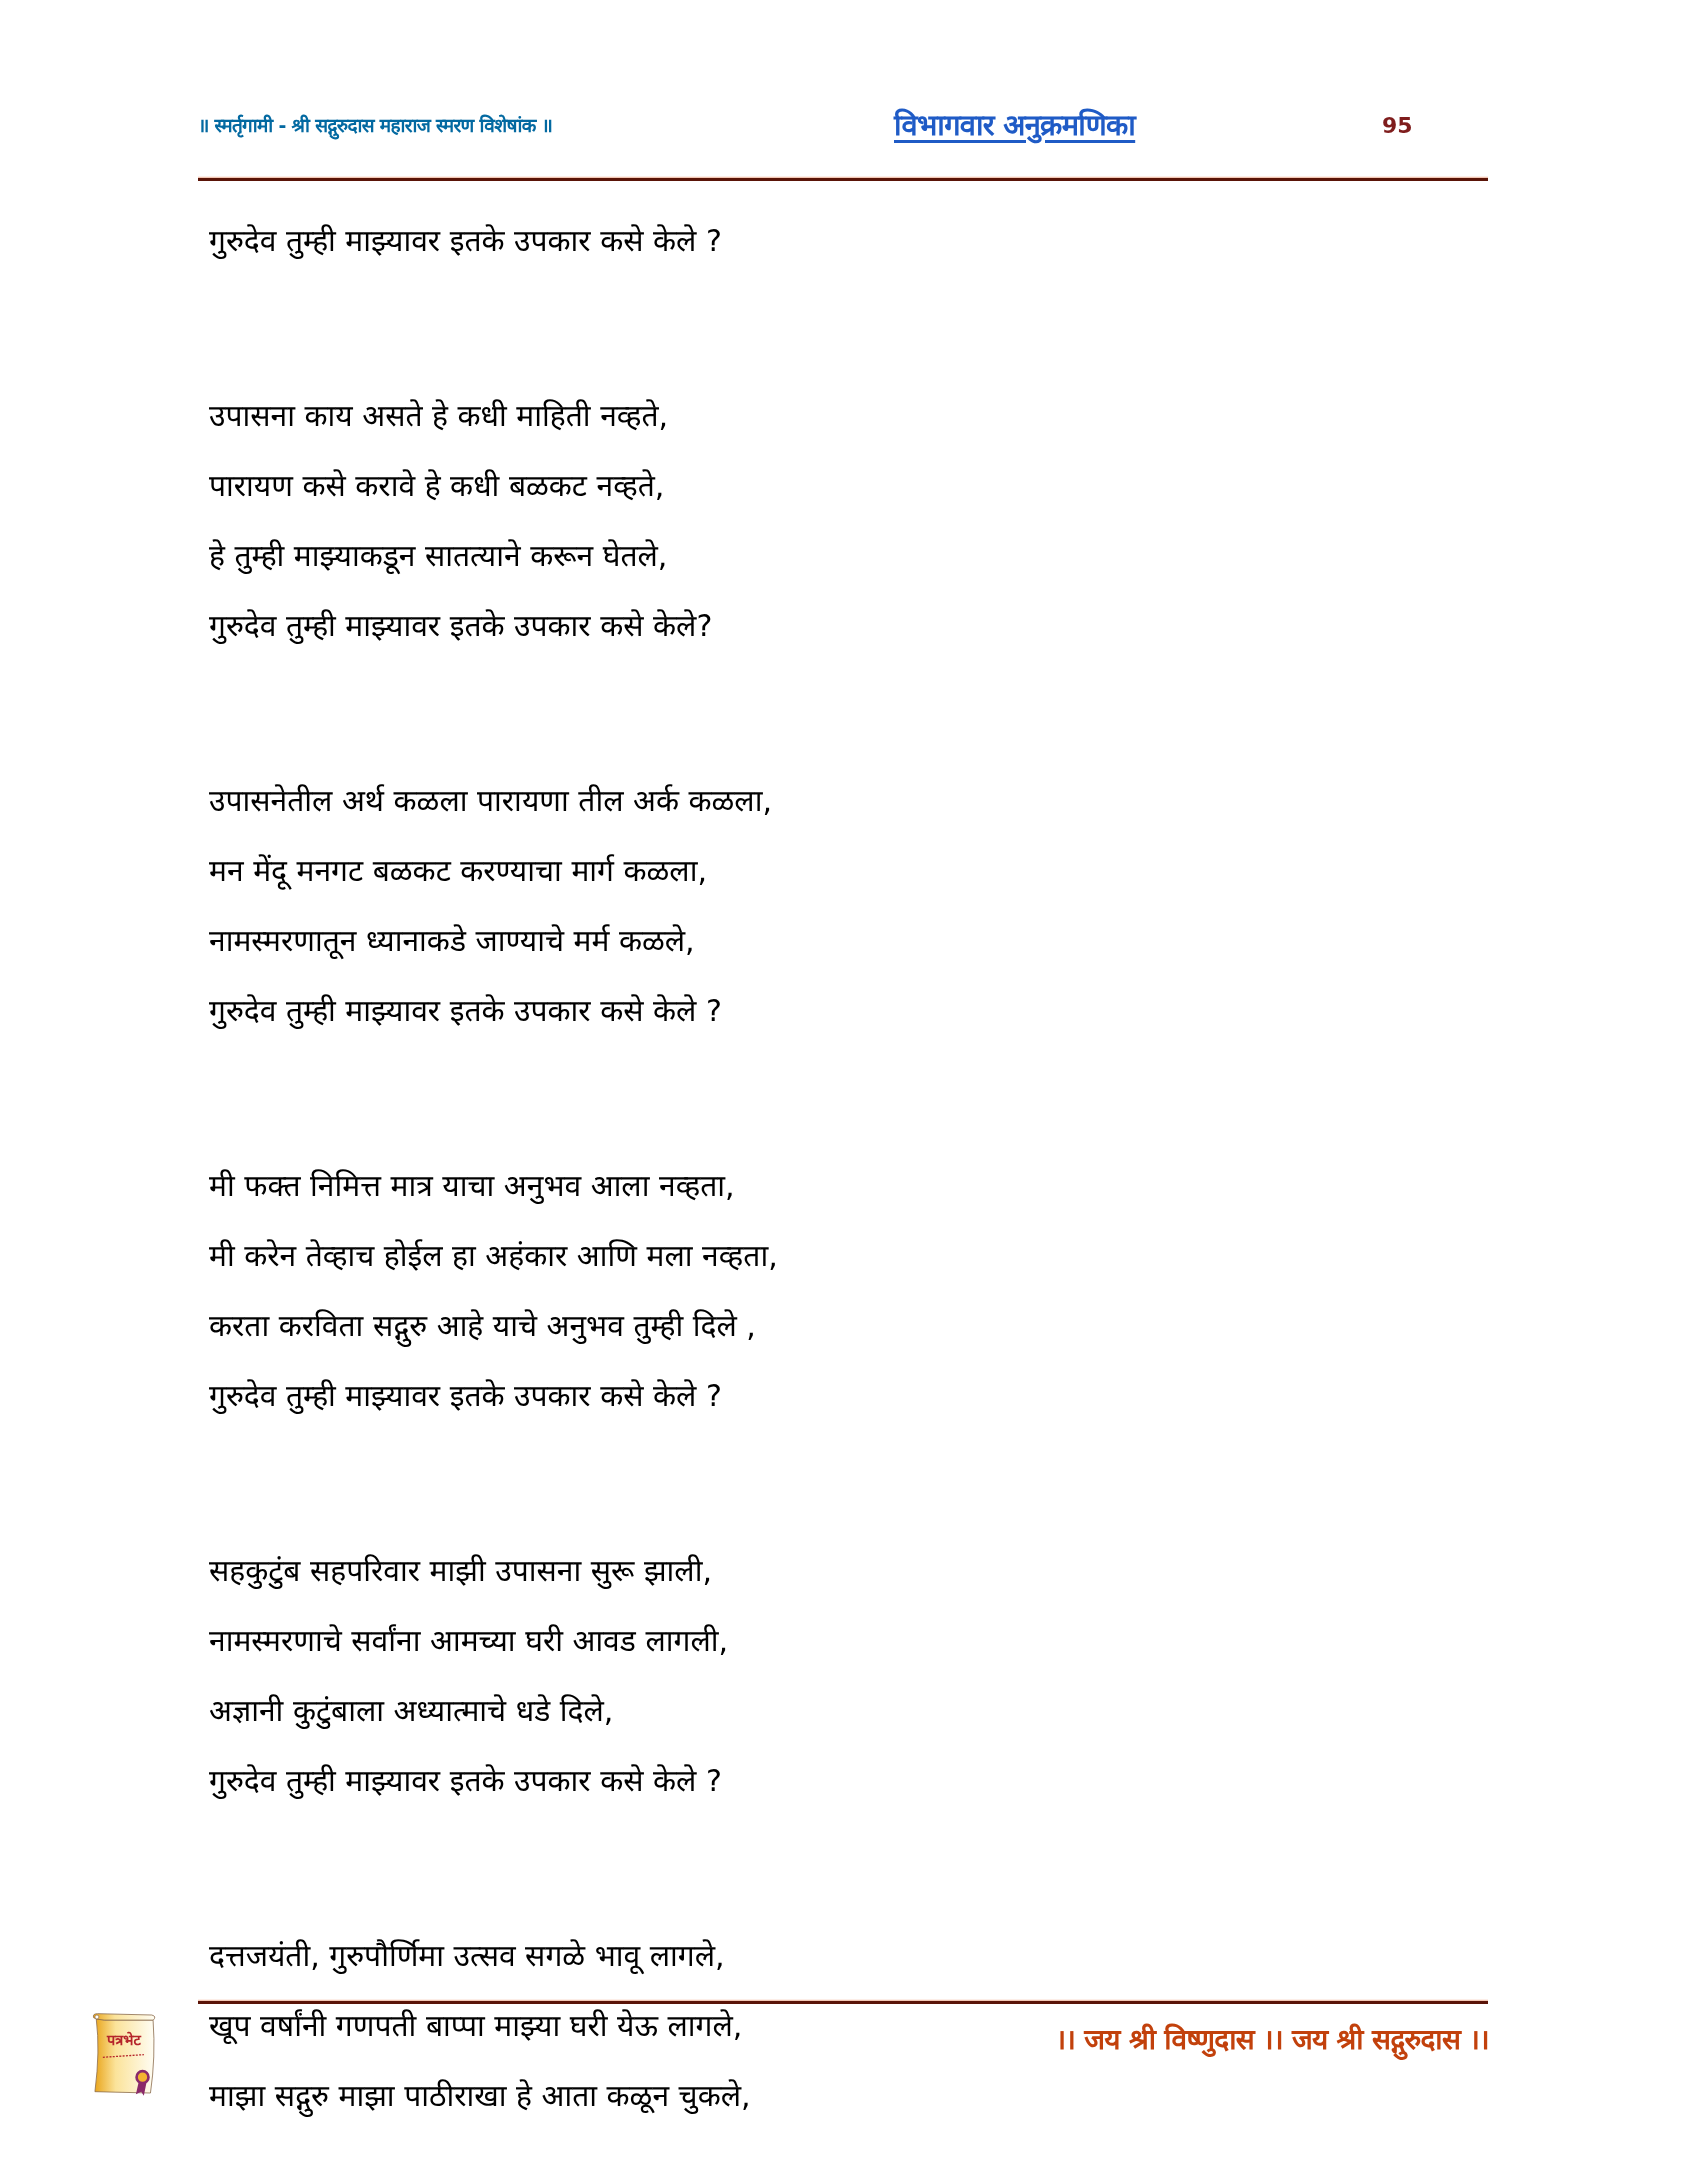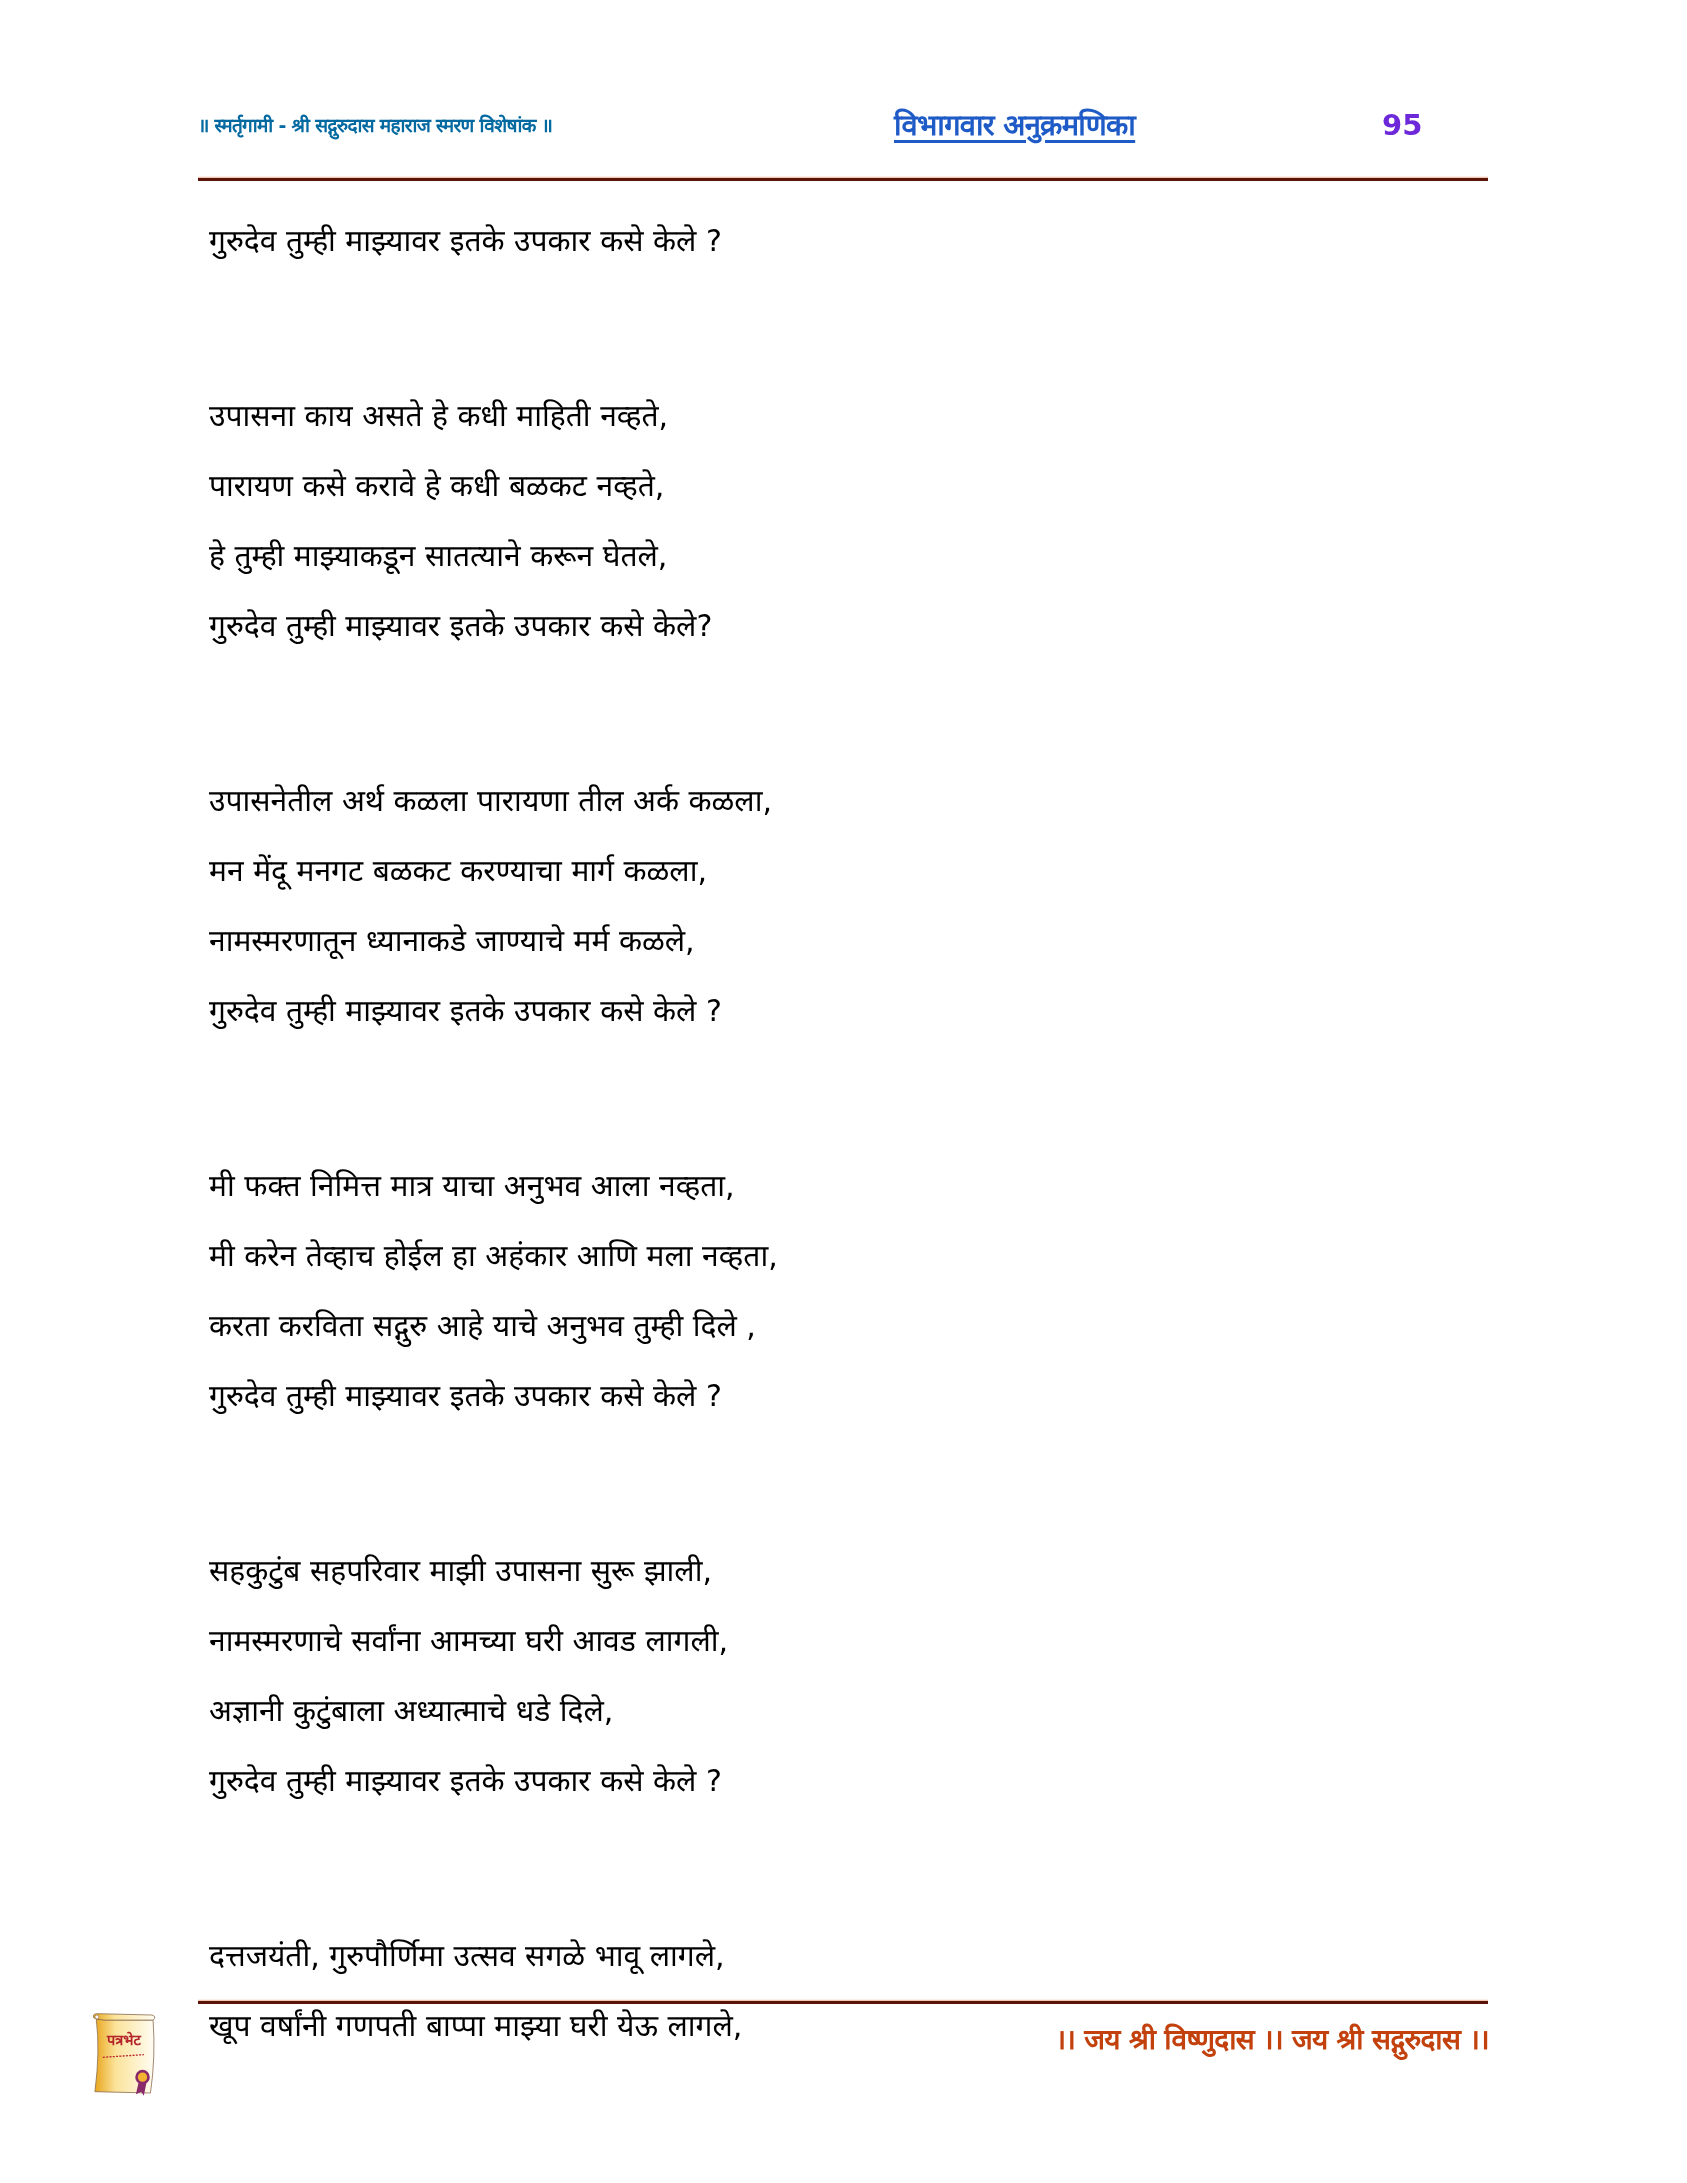--- a/index.html
+++ b/index.html
@@ -45,23 +45,23 @@
       text-underline-offset: 5.3px;
       white-space: nowrap;
       line-height: 53px;
       cursor: pointer;
       letter-spacing: -0.7px;
     }
     .header-page {
       position: absolute;
       left: 1184px;
       top: 0;
-      font-size: 29px;
+      font-size: 22px;
       font-weight: bold;
-      color: #6d28d9;
+      color: #7f1d1d;
       line-height: 53px;
       text-align: center;
     }
     .rule {
       position: absolute;
       left: 198px;
       width: 1290px;
       height: 3.3px;
       background: #5a1408;
       box-shadow: 0 -1.3px 0 #f3c7b4;
@@ -149,20 +149,21 @@
     <div class="line">सहकुटुंब सहपरिवार माझी उपासना सुरू झाली,</div>
     <div class="line">नामस्मरणाचे सर्वांना आमच्या घरी आवड लागली,</div>
     <div class="line">अज्ञानी कुटुंबाला अध्यात्माचे धडे दिले,</div>
     <div class="line">गुरुदेव तुम्ही माझ्यावर इतके उपकार कसे केले ?</div>
   </div>
   <div class="stanza-gap"></div>
 
   <div class="stanza">
     <div class="line">दत्तजयंती, गुरुपौर्णिमा उत्सव सगळे भावू लागले,</div>
     <div class="line">खूप वर्षांनी गणपती बाप्पा माझ्या घरी येऊ लागले,</div>
+    <div class="line">माझा सद्गुरु माझा पाठीराखा हे आता कळून चुकले,</div>
   </div>
 </div>
 
 <div class="rule bottom"></div>
 
 <div class="logo">
   <svg width="78" height="86" viewBox="0 0 118 130" xmlns="http://www.w3.org/2000/svg">
     <defs>
       <linearGradient id="paper" x1="0" x2="1" y1="0" y2="0">
         <stop offset="0" stop-color="#e9a51c"></stop>

